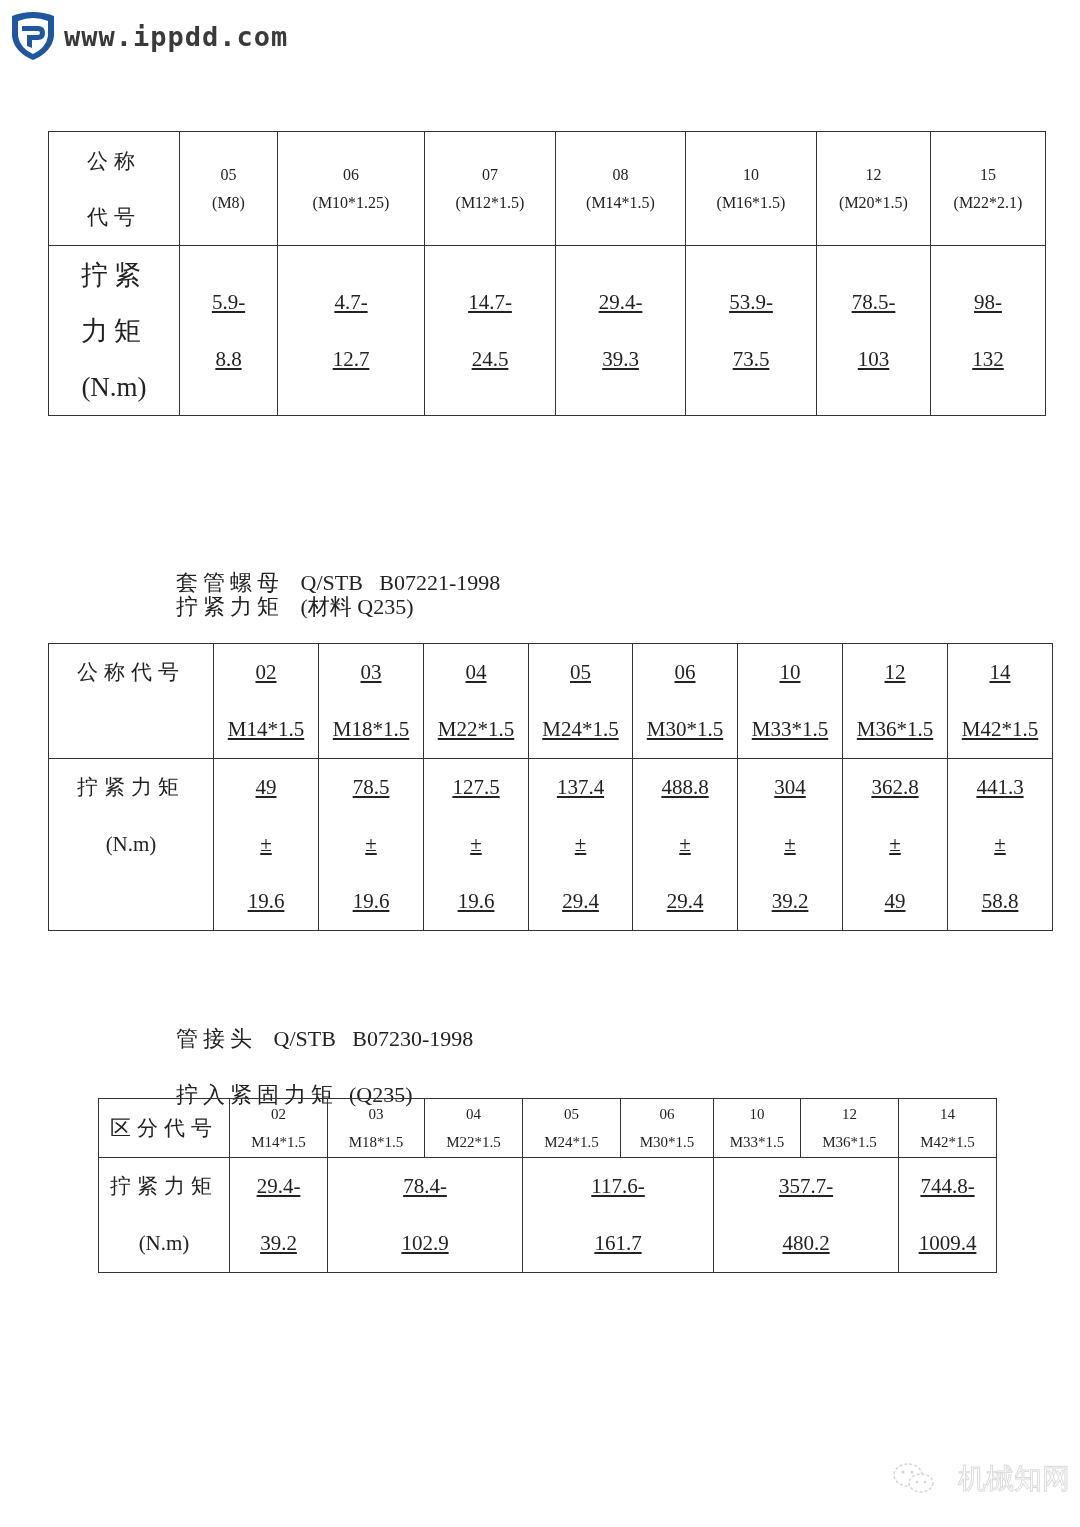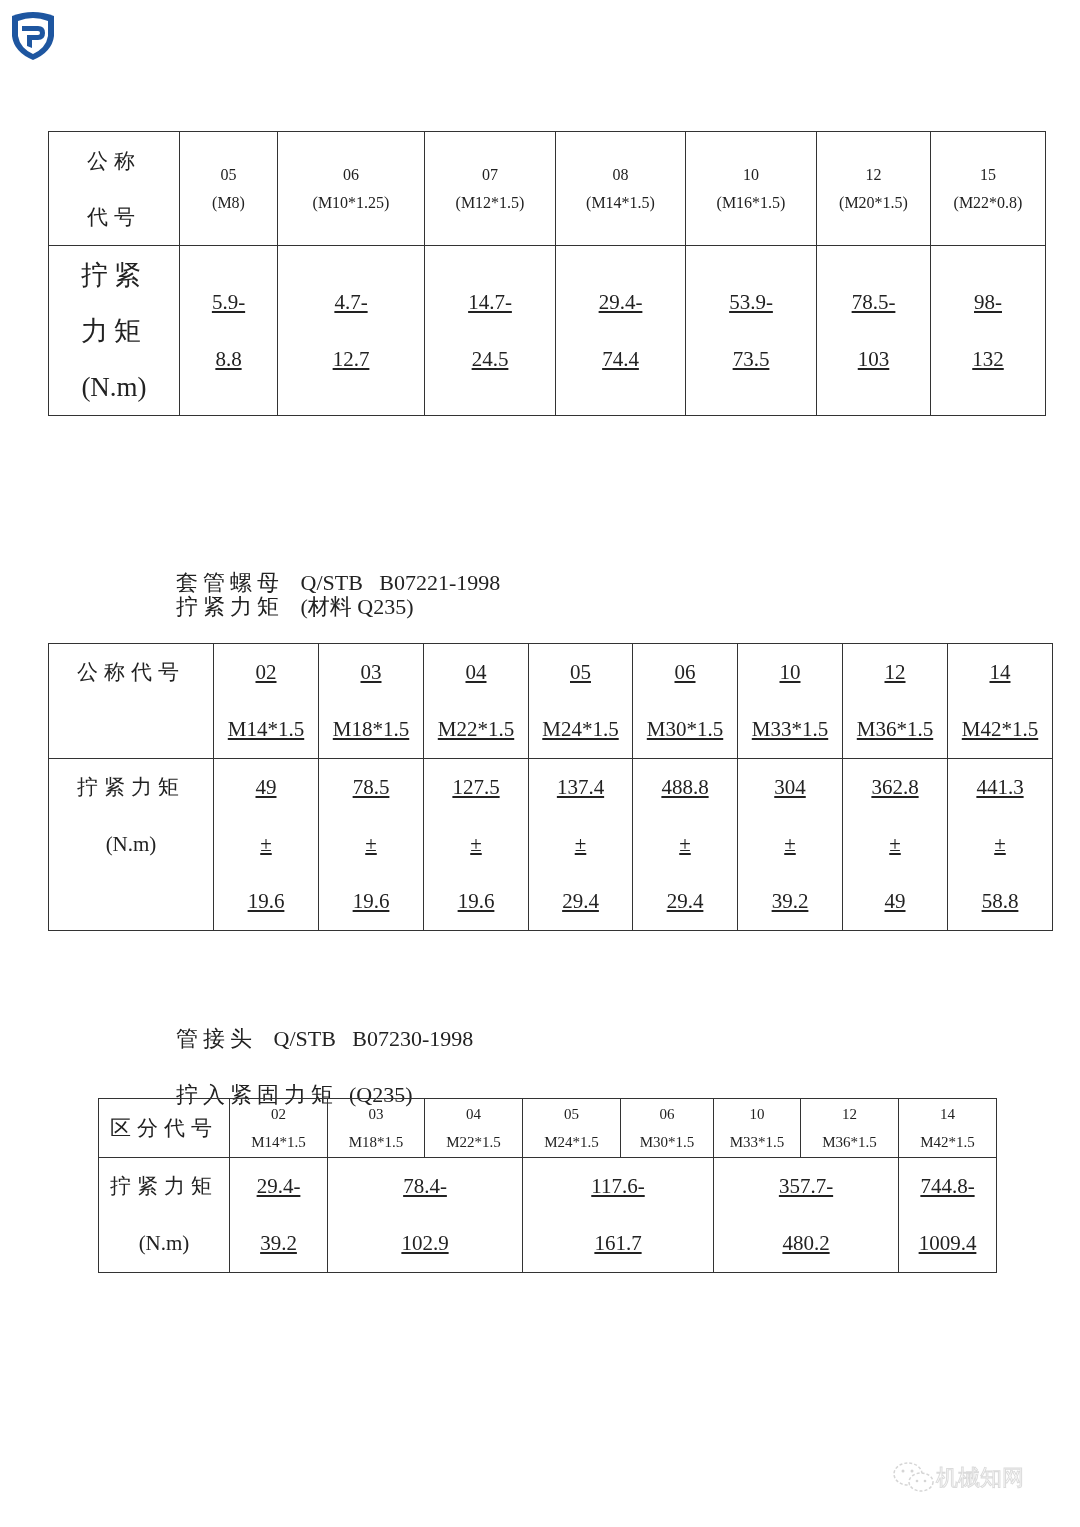--- a/index.html
+++ b/index.html
@@ -10,32 +10,33 @@
   .logo-text { font-family:"DejaVu Sans Mono", "Liberation Mono", monospace; font-weight:bold;
                font-size:27px; color:#3a3a3a; margin-left:6px; letter-spacing:1px; }
   table { position:absolute; border-collapse:collapse; table-layout:fixed;padding-left:24px; }
   td { border:1.5px solid #333; text-align:center; vertical-align:middle; padding:0; }
   .cn { letter-spacing:6px; }
   .small { font-size:16px; line-height:28px; }
   .big { font-size:21px; line-height:57px;text-decoration:underline; }
   .caption { position:absolute; left:165px; font-size:22px; color:#222; white-space:pre; }
   .caption .cn { letter-spacing:5px; }
   .watermark { position:absolute; left:892px; top:1460px; display:flex; align-items:center; opacity:0.35; }
-  .watermark .wm-text { font-family:Liberation Serif, serif; font-size:22px; color:#bbb; margin-left:0;
+  .watermark .wm-text { font-family:Liberation Serif, serif; font-size:28px; color:#bbb; margin-left:22px;
                         -webkit-text-stroke:1px #999; color:transparent; }
 </style>
 </head>
 <body>
 
 <div class="logo">
   <svg viewBox="0 0 50 52">
     <path d="M4 6 Q25 -2 46 6 L46 26 Q44 42 25 50 Q6 42 4 26 Z" fill="#1e56a0"></path>
     <path d="M10 11 Q25 5 40 11 L40 26 Q38 38 25 44 Q12 38 10 26 Z" fill="#ffffff"></path>
     <path d="M14 16 L30 16 Q37 16 37 23 Q37 30 30 30 L24 30 L24 38 L19 36 L19 25 L30 25 Q32 25 32 23 Q32 21 30 21 L14 21 Z" fill="#1e56a0"></path>
   </svg>
+  <span class="logo-text">www.ippdd.com</span>
 </div>
 
 <table style="left:48px; top:131px; width:997px;">
   <colgroup>
     <col style="width:131px">
       <col style="width:98px">
       <col style="width:147px">
       <col style="width:131px">
     <col style="width:130px">
       <col style="width:131px">
@@ -67,21 +68,21 @@
     <td class="small">
           <div>10</div>
           <div>(M16*1.5)</div>
         </td>
     <td class="small">
           <div>12</div>
           <div>(M20*1.5)</div>
         </td>
     <td class="small">
           <div>15</div>
-          <div>(M22*0.8)</div>
+          <div>(M22*2.1)</div>
         </td>
   </tr>
   <tr style="height:170px;">
     <td style="font-size:27px; line-height:56px;">
       <div class="cn">拧紧</div>
       <div class="cn">力矩</div>
       <div>(N.m)</div>
     </td>
     <td class="big">
           <div>5.9-</div>
@@ -90,21 +91,21 @@
     <td class="big">
           <div>4.7-</div>
           <div>12.7</div>
         </td>
     <td class="big">
           <div>14.7-</div>
           <div>24.5</div>
         </td>
     <td class="big">
           <div>29.4-</div>
-          <div>74.4</div>
+          <div>39.3</div>
         </td>
     <td class="big">
           <div>53.9-</div>
           <div>73.5</div>
         </td>
     <td class="big">
           <div>78.5-</div>
           <div>103</div>
         </td>
     <td class="big">

